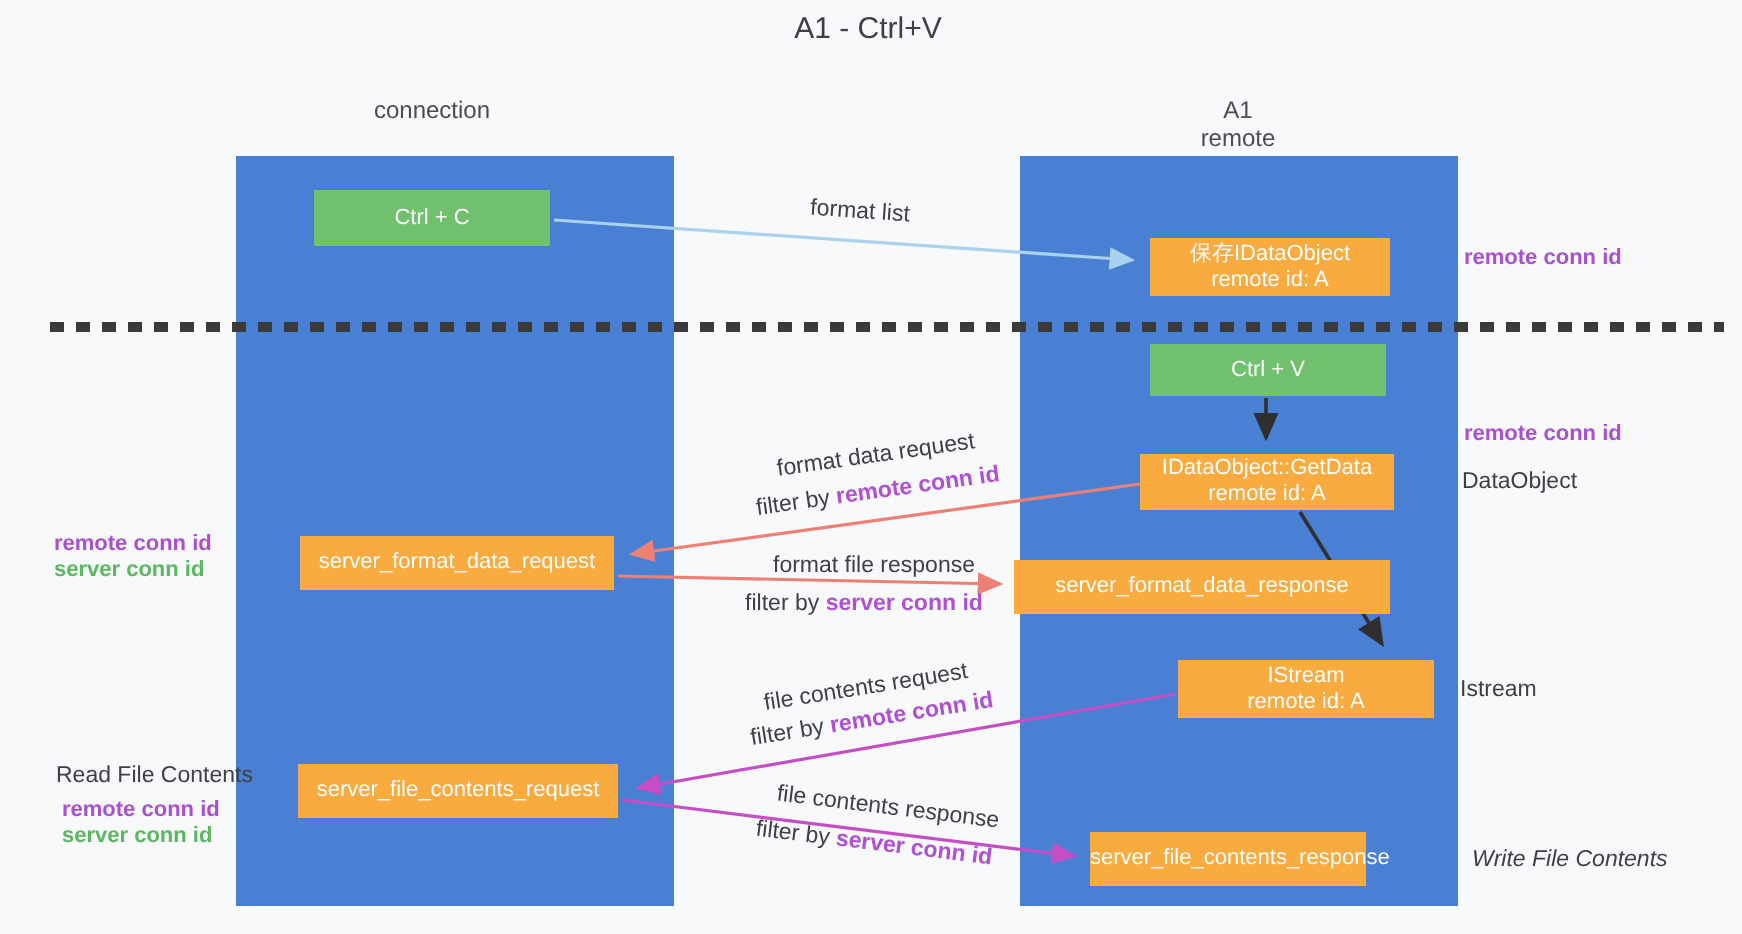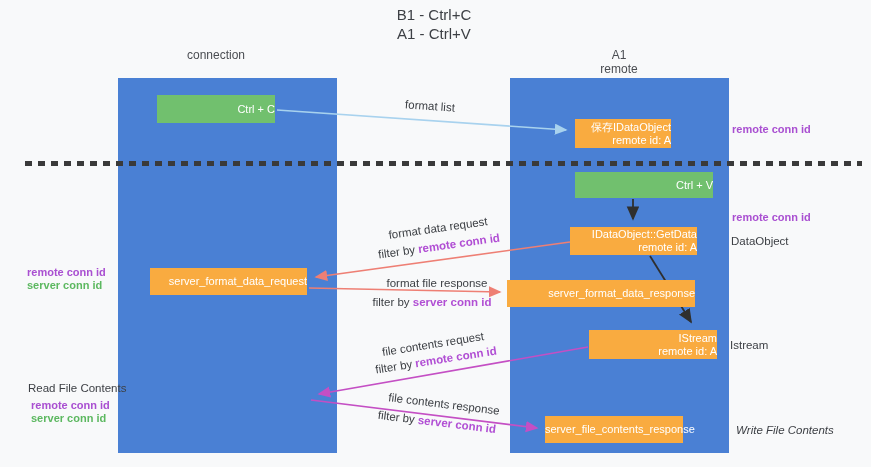--- a/index.html
+++ b/index.html
@@ -16,21 +16,21 @@
     font-size:15px;line-height:19px;color:#3d4045;
   }
   .lane-header{
     width:120px;text-align:center;font-size:12px;line-height:14px;color:#4a4d52;
   }
   .lane{
     background:#4a80d4;width:219px;height:375px;top:78px;
   }
   .svg-layer{left:0;top:0;pointer-events:none;}
   .node{
-    text-align:right;color:#ffffff;font-size:11px;line-height:13px;
+    text-align:center;color:#ffffff;font-size:11px;line-height:13px;
     display:flex;flex-direction:column;justify-content:center;
   }
   .node.green{background:#71c06e;}
   .node.orange{background:#f9ab40;}
   .dashes{
     left:25px;top:161px;width:837px;height:5px;
     background:repeating-linear-gradient(to right,#3a3a3a 0 7px,transparent 7px 13px);
   }
   .lbl{font-size:11.5px;color:#3d4045;white-space:nowrap;}
   .lbl.center{text-align:center;}
@@ -38,21 +38,20 @@
   .bold-green{color:#5cb860;font-weight:bold;font-size:11px;white-space:nowrap;}
   .side-dark{font-size:11.5px;color:#3d4045;white-space:nowrap;}
   .f-purple{color:#b14fd4;font-weight:bold;}
 </style>
 </head>
 <body>
 
 <div class="canvas">
 
   <div class="abs title">
-    <div>B1 - Ctrl+C</div>
     <div>A1 - Ctrl+V</div>
   </div>
 
   <div class="abs lane-header" style="left:156px;top:48px;">
     <div>connection</div>
   </div>
   <div class="abs lane-header" style="left:559px;top:48px;">
     <div>A1</div>
     <div>remote</div>
   </div>
@@ -81,26 +80,26 @@
     <line x1="309" y1="288" x2="500" y2="292" stroke="#ee7f74" stroke-width="1.6" marker-end="url(#ah-salmon)"></line>
     <line x1="650" y1="256" x2="691" y2="322" stroke="#2f2f2f" stroke-width="1.8" marker-end="url(#ah-black)"></line>
     <line x1="588" y1="347" x2="319" y2="394" stroke="#c44fc4" stroke-width="1.6" marker-end="url(#ah-magenta)"></line>
     <line x1="311" y1="400" x2="537" y2="428" stroke="#c44fc4" stroke-width="1.6" marker-end="url(#ah-magenta)"></line>
   </svg>
 
   <div class="abs node green" style="left:157px;top:95px;width:118px;height:28px;">
     <span>Ctrl + C</span>
   </div>
 
-  <div class="abs node orange" style="left:575px;top:119px;width:96px;height:29px;">
+  <div class="abs node orange" style="left:575px;top:119px;width:120px;height:29px;">
     <span>保存IDataObject</span>
     <span>remote id: A</span>
   </div>
 
-  <div class="abs node green" style="left:575px;top:172px;width:118px;height:26px;padding-left:20px;">
+  <div class="abs node green" style="left:575px;top:172px;width:118px;height:26px;">
     <span>Ctrl + V</span>
   </div>
 
   <div class="abs node orange" style="left:570px;top:227px;width:127px;height:28px;">
     <span>IDataObject::GetData</span>
     <span>remote id: A</span>
   </div>
 
   <div class="abs node orange" style="left:150px;top:268px;width:157px;height:27px;">
     <span>server_format_data_request</span>
@@ -108,20 +107,23 @@
 
   <div class="abs node orange" style="left:507px;top:280px;width:188px;height:27px;">
     <span>server_format_data_response</span>
   </div>
 
   <div class="abs node orange" style="left:589px;top:330px;width:128px;height:29px;">
     <span>IStream</span>
     <span>remote id: A</span>
   </div>
 
+  <div class="abs node orange" style="left:149px;top:382px;width:160px;height:27px;">
+    <span>server_file_contents_request</span>
+  </div>
 
   <div class="abs node orange" style="left:545px;top:416px;width:138px;height:27px;">
     <span>server_file_contents_response</span>
   </div>
 
   <div class="abs dashes"></div>
 
   <div class="abs lbl center" style="left:385px;top:100px;width:90px;transform:rotate(4deg);">format list</div>
 
   <div class="abs lbl center" style="left:382px;top:222px;width:112px;transform:rotate(-8deg);">format data request</div>

